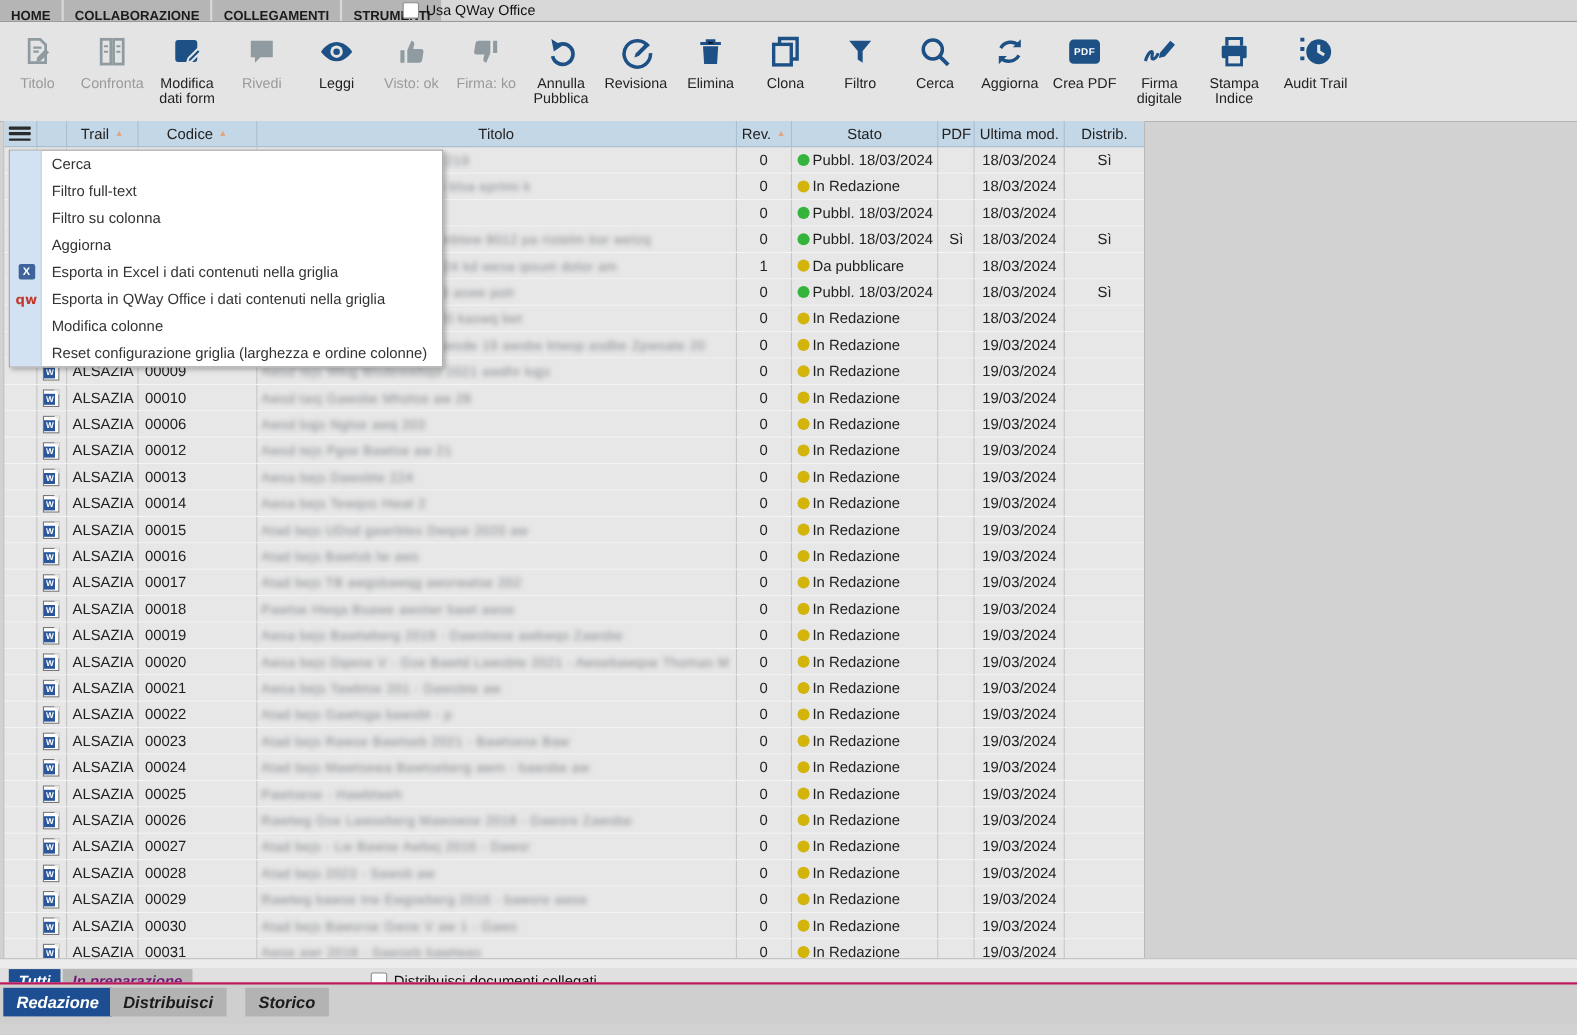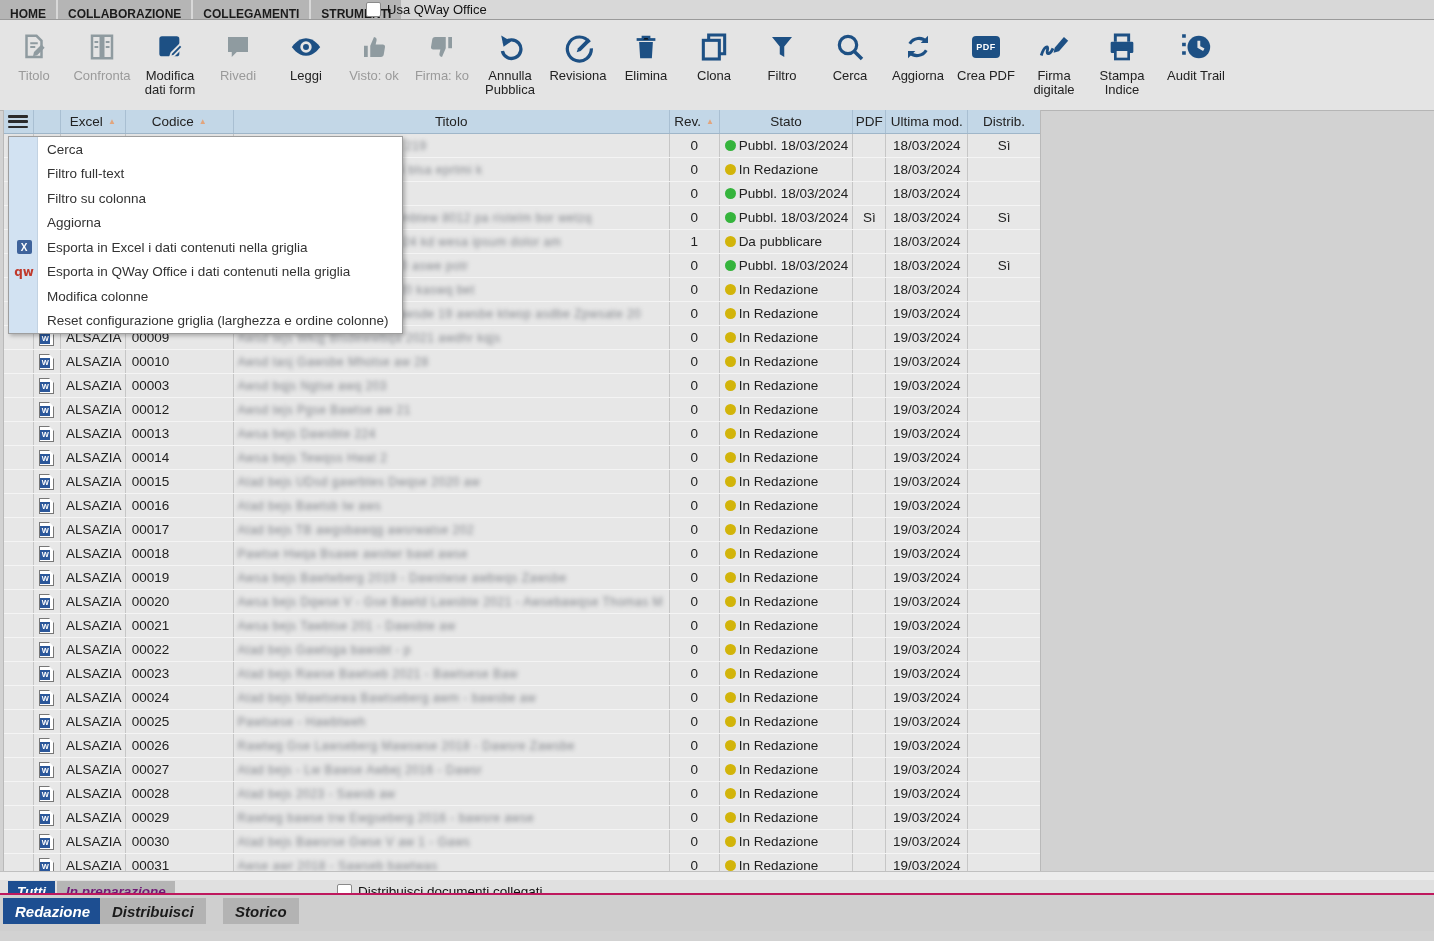--- a/index.html
+++ b/index.html
@@ -253,21 +253,21 @@
   <div class="ghead">
     <div class="hc w-sel">
         <span class="hamb">
           <i></i>
           <i></i>
           <i></i>
         </span>
       </div>
     <div class="hc w-icon"></div>
     <div class="hc w-tipo" style="justify-content:center;padding-left:0">
-      <span>Excel</span>
+      <span>Trail</span>
         <span class="sortarrow">▲</span>
     </div>
     <div class="hc w-cod" style="justify-content:center;padding-left:0">
       <span>Codice</span>
         <span class="sortarrow">▲</span>
     </div>
     <div class="hc w-tit" style="justify-content:center;padding-left:0">
       <span>Titolo</span>
     </div>
     <div class="hc w-rev">
@@ -467,21 +467,21 @@
         <div class="c w-dis"></div>
       </div>
       <div class="row">
         <div class="c w-sel"></div>
         <div class="c w-icon">
           <span class="docicon">
             <span class="docw">W</span>
           </span>
         </div>
         <div class="c w-tipo">ALSAZIA</div>
-        <div class="c w-cod">00003</div>
+        <div class="c w-cod">00006</div>
         <div class="c w-tit">
           <span class="blurtxt">Awsd bqjs Ngtse awq 203</span>
         </div>
         <div class="c w-rev">0</div>
         <div class="c w-stato">
           <span class="dot yellow"></span>
           <span>In Redazione</span>
         </div>
         <div class="c w-pdf"></div>
         <div class="c w-mod">19/03/2024</div>

